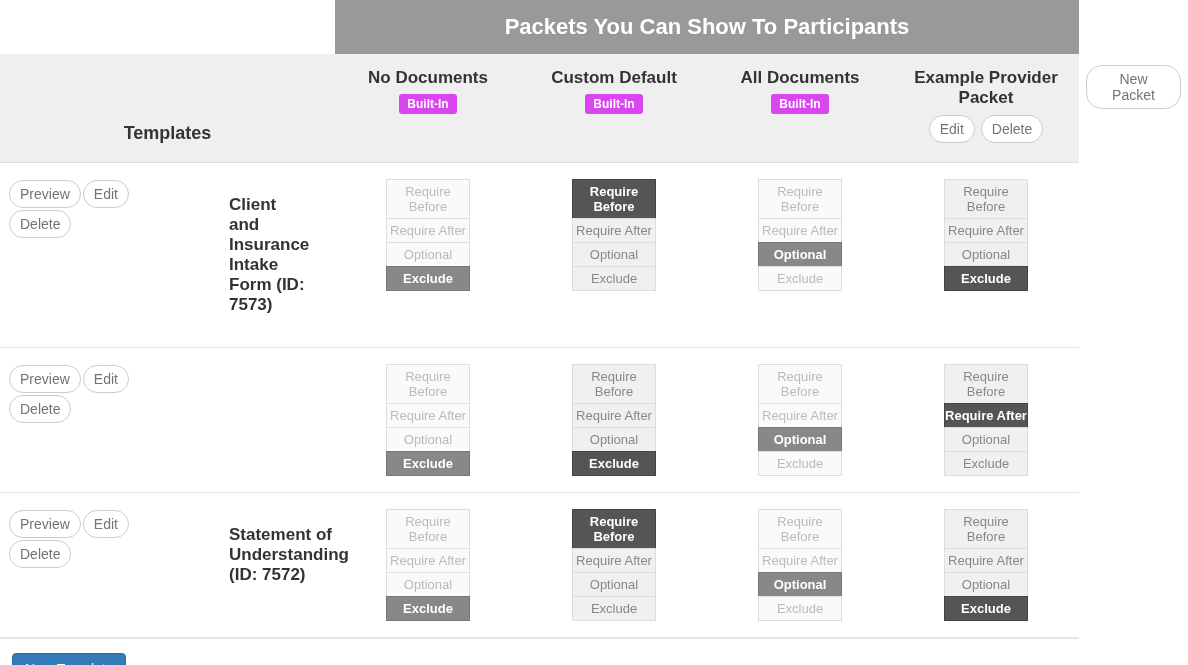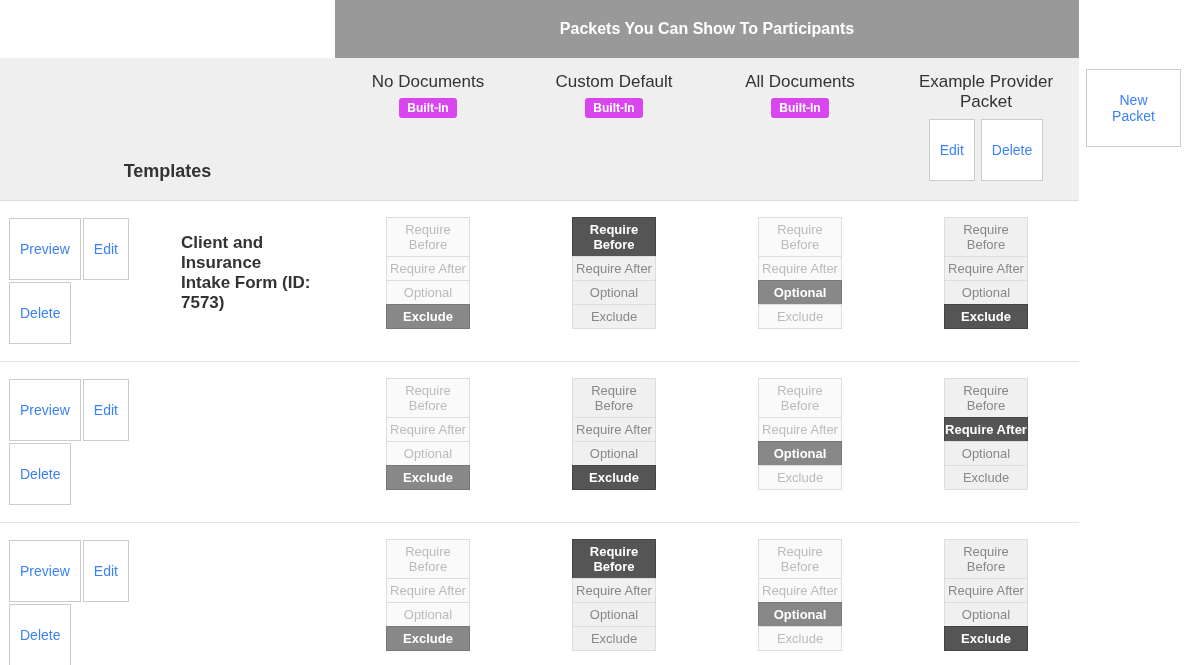--- a/index.html
+++ b/index.html
@@ -2,35 +2,35 @@
 <html><head>
   <meta charset="utf-8">
   <style>
     * { box-sizing: border-box; margin: 0; padding: 0; }
     body { font-family: -apple-system, BlinkMacSystemFont, "Segoe UI", Helvetica, Arial, sans-serif; color: #333; font-size: 14px; background: #fff; }
     
     .wrapper { width: 1188px; }
     
     .grid { display: grid; grid-template-columns: 335px 186px 186px 186px 186px 109px; }
     
-    .banner { grid-column: 2 / 6; background: #999; color: #fff; font-weight: 600; font-size: 16px; padding: 20px; text-align: center; }
+    .banner { grid-column: 2 / 6; background: #999; color: #fff; font-weight: 600; font-size: 22px; padding: 14px; text-align: center; }
     .banner-left { grid-column: 1 / 2; background: #fff; }
     .banner-right { grid-column: 6 / 7; background: #fff; }
     
     .hdr-cell { background: #efefef; padding: 14px 10px 18px; text-align: center; border-bottom: 1px solid #ddd; }
     .hdr-templates { font-weight: 700; font-size: 18px; color: #333; display:flex; align-items:flex-end; justify-content:center; }
-    .hdr-packet-name { font-weight: 400; font-size: 17px; color: #333; margin-bottom: 6px; }
+    .hdr-packet-name { font-weight: 700; font-size: 17px; color: #333; margin-bottom: 6px; }
     .builtin-badge { display:inline-block; background:#d946ef; color:#fff; font-size:12px; font-weight:600; padding:3px 8px; border-radius:3px; }
     .hdr-custom-actions { margin-top:6px; }
-    .btn-outline { display:inline-block; background:#fff; border:1px solid #ccc; border-radius:0; padding:22px 10px; font-size:14px; color:#3b82f6; cursor:pointer; margin:1px; }
+    .btn-outline { display:inline-block; background:#fff; border:1px solid #ccc; border-radius:16px; padding:5px 10px; font-size:14px; color:#737373; cursor:pointer; margin:1px; }
     .newpacket-cell { background:#fff; padding:10px 6px; text-align:center; vertical-align:top; }
     
     .row-cell { border-bottom: 1px solid #e5e5e5; padding: 16px 8px; vertical-align: top; }
     .template-name { font-size: 17px; font-weight: 700; color:#333; padding:16px 14px 16px 4px;margin-left:34px; }
-    .tpl-col { display:flex; }
+    .tpl-col { display:flex;gap:48px; }
     .tpl-col .actions-wrap { width: 135px; flex:0 0 auto; padding-right:6px; }
     .tpl-col .name-wrap { flex:1; padding-right:16px; }
     
     .stack { display:flex; flex-direction:column; gap:0; align-items:center; }
     .opt-btn { width:84px; border:1px solid #ddd; background:#fafafa; color:#bbb; font-size:13px; font-weight:500; padding:4px 0; text-align:center; cursor:pointer; margin-top:-1px; }
     .opt-btn:first-child { margin-top:0; }
     .opt-active-dark { background:#555 !important; color:#fff !important; border-color:#444 !important; font-weight:600; }
     .opt-active-mid  { background:#888 !important; color:#fff !important; border-color:#777 !important; font-weight:600; }
     .opt-enabled { background:#f0f0f0; color:#888; }
     
@@ -141,20 +141,21 @@
         <div class="stack">
           <div class="opt-btn opt-enabled">Require Before</div>
           <div class="opt-btn opt-enabled opt-active-dark">Require After</div>
           <div class="opt-btn opt-enabled">Optional</div>
           <div class="opt-btn opt-enabled">Exclude</div>
         </div>
       </div>
       <div class="row-cell" style="border-bottom: none;"></div>
       <div class="row-cell tpl-col" style="display: flex;">
         <div class="actions-wrap"><button class="btn-outline">Preview</button><button class="btn-outline">Edit</button><br><button class="btn-outline">Delete</button></div>
+        <div class="name-wrap template-name">Statement of Understanding (ID: 7572)</div>
       </div>
       <div class="row-cell">
         <div class="stack">
           <div class="opt-btn">Require Before</div>
           <div class="opt-btn">Require After</div>
           <div class="opt-btn">Optional</div>
           <div class="opt-btn opt-active-mid">Exclude</div>
         </div>
       </div>
       <div class="row-cell">

